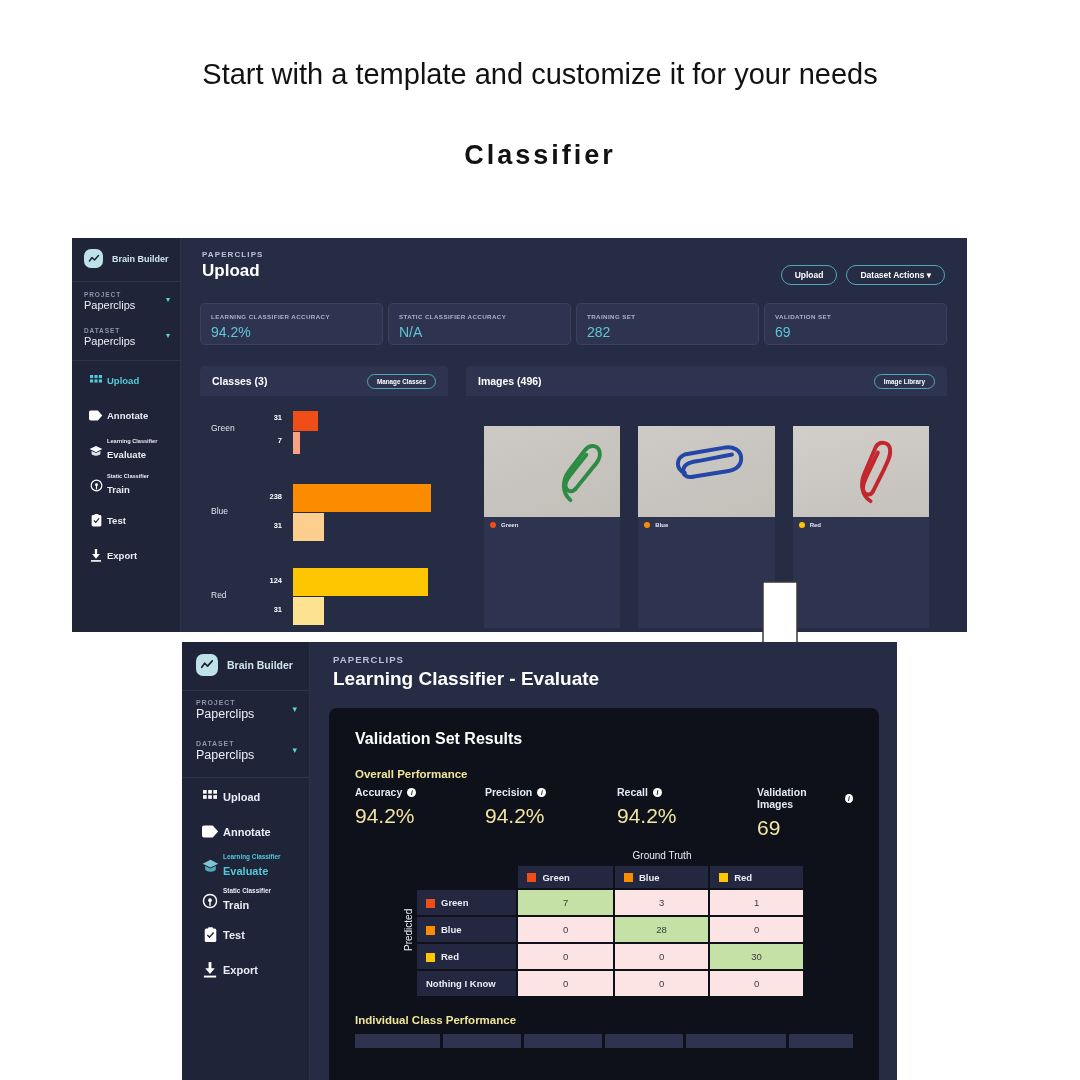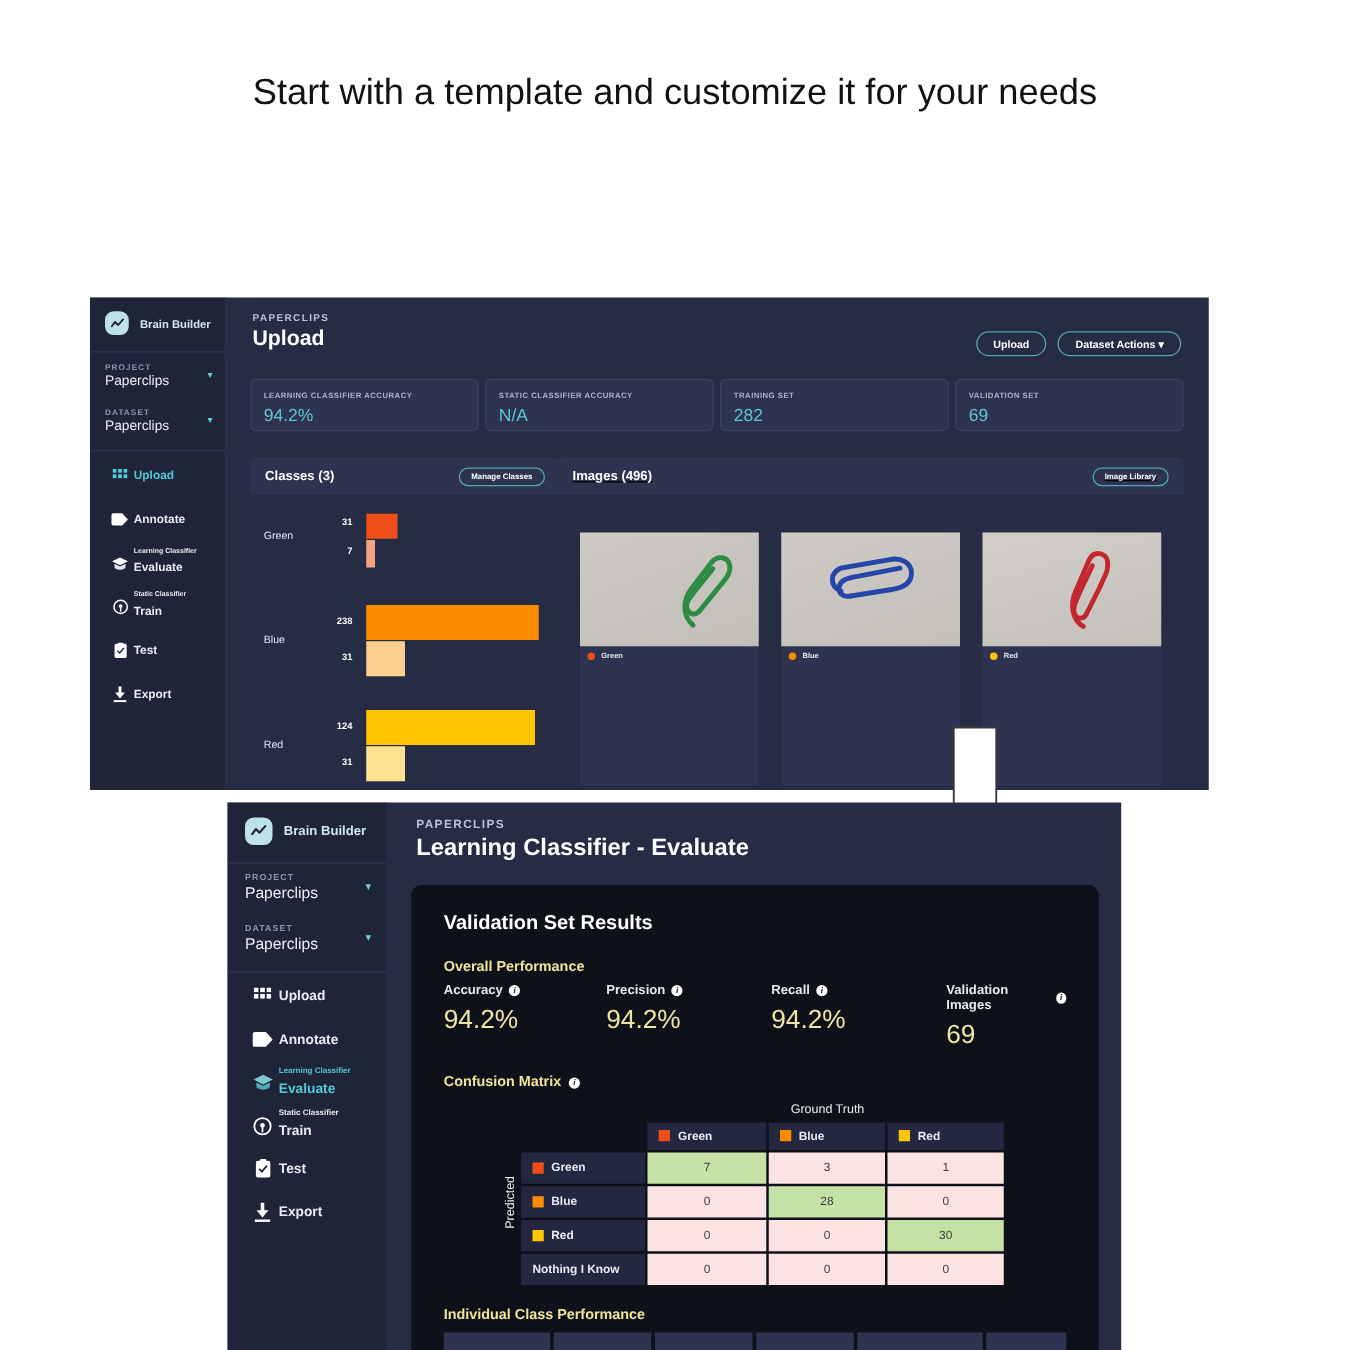--- a/index.html
+++ b/index.html
@@ -115,20 +115,21 @@
   .sw{ display:inline-block; vertical-align:middle; margin-right:6px; }
 
   
   .arrow{ position:absolute; }
 </style>
 </head>
 <body>
 
 <div class="page-head">
   <div class="page-sub">Start with a template and customize it for your needs</div>
+  <div class="section-title">Classifier</div>
 </div>
 
 <div class="app app-top">
 
   <div class="sidebar" style="width:108px;">
 
     <div class="brand" style="position:absolute;left:12px;top:11px;">
       <span class="brand-badge" style="width:19px;height:19px;">
         <svg width="12" height="12" viewBox="0 0 24 24" fill="none" stroke="#1f2438" stroke-width="3" stroke-linecap="round" stroke-linejoin="round">
             <polyline points="3,16 8,9 13,14 21,5"></polyline>
@@ -287,21 +288,21 @@
         <div style="position:absolute;left:0;top:172px;width:100%;">
           <div class="bar-lbl" style="position:absolute;left:11px;top:22px;font-size:8.5px;">Red</div>
           <div class="bar-num" style="position:absolute;left:40px;top:8px;width:42px;font-size:7.5px;">124</div>
           <div class="bar" style="position:absolute;left:93px;top:0;width:135px;height:28px;background:#fdc600;"></div>
           <div class="bar-num" style="position:absolute;left:40px;top:37px;width:42px;font-size:7.5px;">31</div>
           <div class="bar" style="position:absolute;left:93px;top:29px;width:31px;height:28px;background:#fde391;"></div>
         </div>
       </div>
     </div>
 
-    <div class="card" style="position:absolute;left:266px;right:20px;top:128px;height:262px;text-decoration:underline;">
+    <div class="card" style="position:absolute;left:286px;right:20px;top:128px;height:262px;">
       <div style="height:30px;display:flex;align-items:center;justify-content:space-between;padding:0 12px;">
         <span class="card-hd" style="font-size:10.5px;">Images (496)</span>
         <span class="pill" style="font-size:6.3px;padding:3px 9px;">Image Library</span>
       </div>
       <div class="card-body" style="position:absolute;left:0;right:0;top:30px;bottom:0;padding:30px 18px 0;box-sizing:border-box;display:flex;gap:18px;">
 
         <div class="imgcard" style="flex:1;">
           <div class="photo" style="height:91px;background:linear-gradient(160deg,#cdcac5,#c2bfb9);">
             <svg class="clip" style="left:50%;top:14%;" width="54" height="66" viewBox="0 0 40 54">
               <path d="M13 50 C6 44 6 34 12 26 L25 9 C29 4 36 5 37 11 C38 16 34 20 30 25 L17 41" fill="none" stroke="#2e8b43" stroke-width="3.2" stroke-linecap="round"></path>
@@ -493,24 +494,20 @@
         </div>
         <div style="flex:1;">
           <div class="metric-k" style="font-size:10.5px;">
             <span>Validation Images</span>
             <span class="info" style="width:9px;height:9px;font-size:6.5px;">i</span>
           </div>
           <div class="metric-v" style="font-size:21px;margin-top:6px;">69</div>
         </div>
       </div>
 
-      <div class="res-sub" style="font-size:11.5px;margin-top:20px;display:flex;align-items:center;gap:6px;">
-        <span>Confusion Matrix</span>
-        <span class="info" style="width:9px;height:9px;font-size:6.5px;">i</span>
-      </div>
 
       <div style="position:relative;margin-top:10px;margin-left:60px;width:390px;">
         <div class="gt-title" style="font-size:10px;margin-left:104px;width:286px;">Ground Truth</div>
         <div class="pred-rot" style="position:absolute;left:-12px;top:30px;height:100px;font-size:10px;">Predicted</div>
 
         <table class="cm" style="width:390px;margin-top:3px;">
           <tbody>
               <tr>
             <td style="width:104px;"></td>
             <th class="hcell" style="height:22px;width:95px;font-size:9.5px;">

